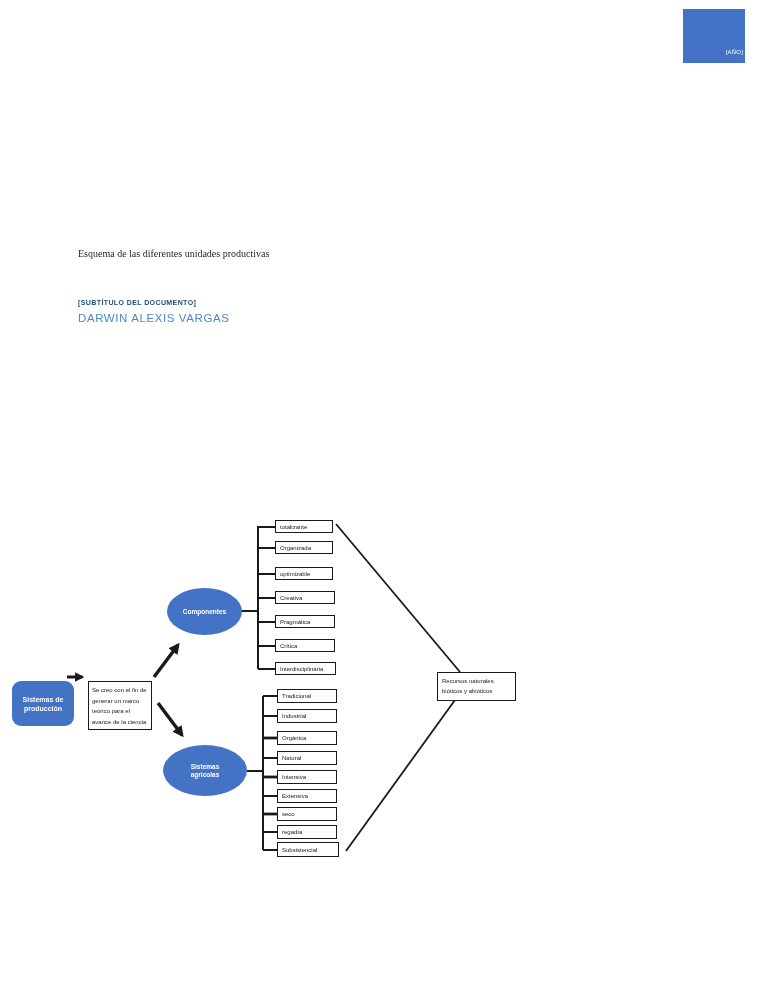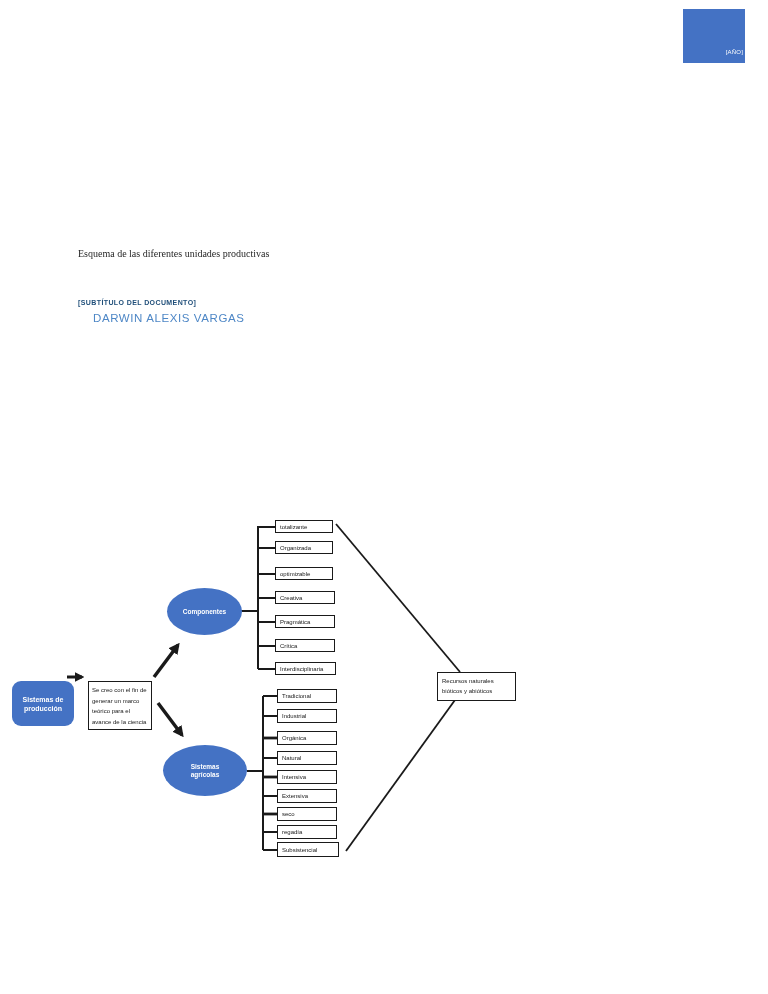--- a/index.html
+++ b/index.html
@@ -9,21 +9,21 @@
 
   
   .year-badge{position:absolute;left:683px;top:9px;width:62px;height:54px;
               background:#4472C4;}
   .year-badge span{position:absolute;right:2px;bottom:8px;color:#ffffff;
                    font-size:6px;letter-spacing:.2px;}
   .doc-title{position:absolute;left:78px;top:248px;
              font-family:"Liberation Serif",serif;font-size:10px;color:#262626;}
   .doc-subtitle{position:absolute;left:78px;top:299px;font-size:7px;font-weight:bold;
                 color:#1F4E79;letter-spacing:.4px;}
-  .doc-author{position:absolute;left:93px;top:312px;font-size:11.5px;
+  .doc-author{position:absolute;left:78px;top:312px;font-size:11.5px;
               color:#4E87C6;letter-spacing:.6px;}
 
   
   .node{position:absolute;box-sizing:border-box;background:#fff;
         border:1px solid #1a1a1a;font-size:6px;line-height:12px;
         padding:0 0 0 4px;display:flex;align-items:center;}
   .root-node{position:absolute;left:12px;top:681px;width:62px;height:45px;
              background:#4472C4;border-radius:9px;color:#fff;font-weight:bold;
              font-size:7px;line-height:9px;display:flex;flex-direction:column;
              align-items:center;justify-content:center;text-align:center;}

